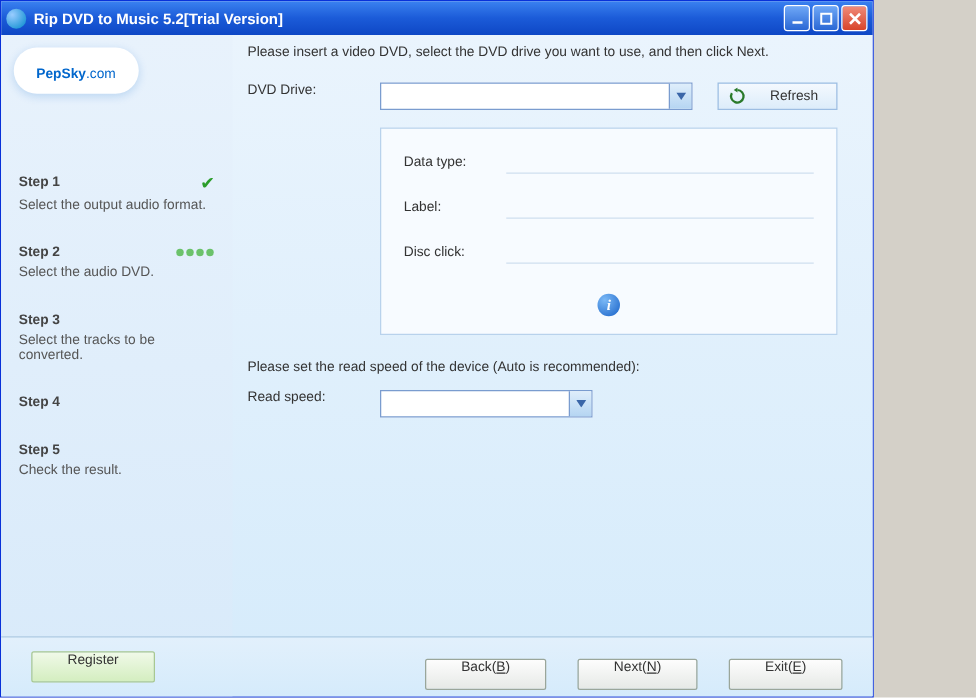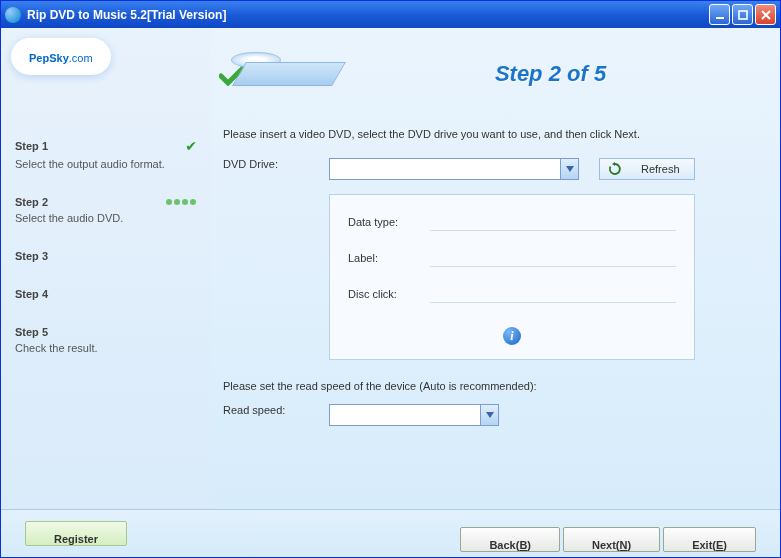--- a/index.html
+++ b/index.html
@@ -1,18 +1,18 @@
 <!DOCTYPE html>
 <html><head>
 <meta charset="utf-8">
 <style>
 * { margin: 0; padding: 0; box-sizing: border-box; font-family: Tahoma, Arial, sans-serif; font-size: 11px; }
 body { background: #d4d0c8; width: 781px; height: 558px; overflow: hidden; }
 
-.window { width: 781px; height: 558px; border: 1px solid #0831d9; background: #ffffff; position: relative; }
+.window { width: 699px; height: 558px; border: 1px solid #0831d9; background: #ffffff; position: relative; }
 
 .titlebar { height: 27px; background: linear-gradient(to bottom, #3a81f0 0%, #1b5bd8 50%, #0e47c5 100%); display: flex; align-items: center; padding: 0 4px; }
 .titlebar-icon { width: 16px; height: 16px; background: radial-gradient(circle at 30% 30%, #9cf, #08c); border-radius: 50%; margin-right: 6px; }
 .titlebar-text { color: #fff; font-weight: bold; font-size: 12px; flex: 1; }
 .titlebar-buttons { display: flex; gap: 2px; }
 .tb-btn { width: 21px; height: 21px; border-radius: 3px; border: 1px solid #fff; display: flex; align-items: center; justify-content: center; cursor: pointer; }
 .tb-min, .tb-max { background: linear-gradient(to bottom, #6fa8f7, #2a67d4); }
 .tb-close { background: linear-gradient(to bottom, #f08b7a, #d8442a); }
 .tb-btn svg { width: 12px; height: 12px; }
 
@@ -55,24 +55,24 @@
 .info-box { border: 1px solid #b8d2ec; background: #f7fbff; padding: 18px 18px 14px 18px; margin-left: 106px; margin-right: 0; width: 366px; }
 .info-row { display: flex; align-items: center; margin-bottom: 18px; }
 .info-label { width: 82px; color: #333; }
 .info-line { flex: 1; height: 18px; border-bottom: 1px solid #d0e0ef; }
 .info-icon-row { text-align: center; padding-top: 6px; }
 .info-ball { width: 18px; height: 18px; border-radius: 50%; background: radial-gradient(circle at 32% 28%, #7bb9f6, #1862c8); display: inline-flex; align-items: center; justify-content: center; color: #fff; font-family: Georgia, serif; font-weight: bold; font-size: 12px; font-style: italic; }
 
 .instruction2 { color: #333; margin: 20px 0 12px 0; }
 
 .bottom-bar { border-top: 1px solid #b0cbe4; padding: 10px 24px; display: flex; align-items: center; background: linear-gradient(to bottom, #e2f0fc, #d5ebfb); position: absolute; left: 0; right: 0; bottom: 0; height: 48px; }
-.btn { height: 25px; padding: 0 28px; border: 1px solid #9aa69a; background: linear-gradient(to bottom, #fdfdfd, #e6e9e6); cursor: pointer; color: #333; display: inline-flex; align-items: flex-end; justify-content: center; border-radius: 2px; font-weight: bold; }
+.btn { height: 25px; padding: 0 28px; border: 1px solid #9aa69a; background: linear-gradient(to bottom, #fdfdfd, #e6e9e6); cursor: pointer; color: #333; display: inline-flex; align-items: flex-start; justify-content: center; border-radius: 2px; }
 .btn.register { background: linear-gradient(to bottom, #f0f9e8, #d4eec0); border-color: #a8c890; }
 .bottom-spacer { flex: 1; }
-.bottom-right { display: flex; gap: 3px; margin-top: 12px; }
+.bottom-right { display: flex; gap: 25px; margin-top: 12px; }
 .btn .ul { text-decoration: underline; }
 </style>
 </head>
 <body>
 
 <div class="window">
 
   <div class="titlebar">
     <div class="titlebar-icon"></div>
     <div class="titlebar-text">Rip DVD to Music 5.2[Trial Version]</div>
@@ -123,54 +123,40 @@
                 <span></span>
               </span>
           </div>
           <div class="step-desc">Select the audio DVD.</div>
         </div>
 
         <div class="step">
           <div class="step-head">
             <span class="step-title">Step 3</span>
           </div>
+          <div class="step-desc">Select the tracks to be converted.</div>
         </div>
 
         <div class="step">
           <div class="step-head">
             <span class="step-title">Step 4</span>
           </div>
         </div>
 
         <div class="step">
           <div class="step-head">
             <span class="step-title">Step 5</span>
           </div>
           <div class="step-desc">Check the result.</div>
         </div>
 
       </div>
     </div>
 
     <div class="main">
-      <div class="header-graphic">
-        <div class="check-x-stack">
-          <svg class="big-check" viewBox="0 0 26 20">
-              <path d="M2 10 L9 17 L24 2" stroke="#3aa83a" stroke-width="5" fill="none" stroke-linecap="round"></path>
-            </svg>
-          <svg class="big-x" viewBox="0 0 22 22">
-              <path d="M3 3 L19 19 M19 3 L3 19" stroke="#d83a2a" stroke-width="5" stroke-linecap="round"></path>
-            </svg>
-        </div>
-        <div class="tray">
-          <div class="tray-disc"></div>
-          <div class="tray-body"></div>
-        </div>
-        <div class="step-banner">Step 2 of 5</div>
-      </div>
 
       <div class="instruction">Please insert a video DVD, select the DVD drive you want to use, and then click Next.</div>
 
       <div class="field-row">
         <div class="field-label">DVD Drive:</div>
         <div class="combo">
           <input class="combo-input" value="" style="">
           <div class="combo-btn">
             <svg width="8" height="6" viewBox="0 0 8 6">
                 <path d="M0 0 L8 0 L4 6 Z" fill="#3a66a8"></path>

